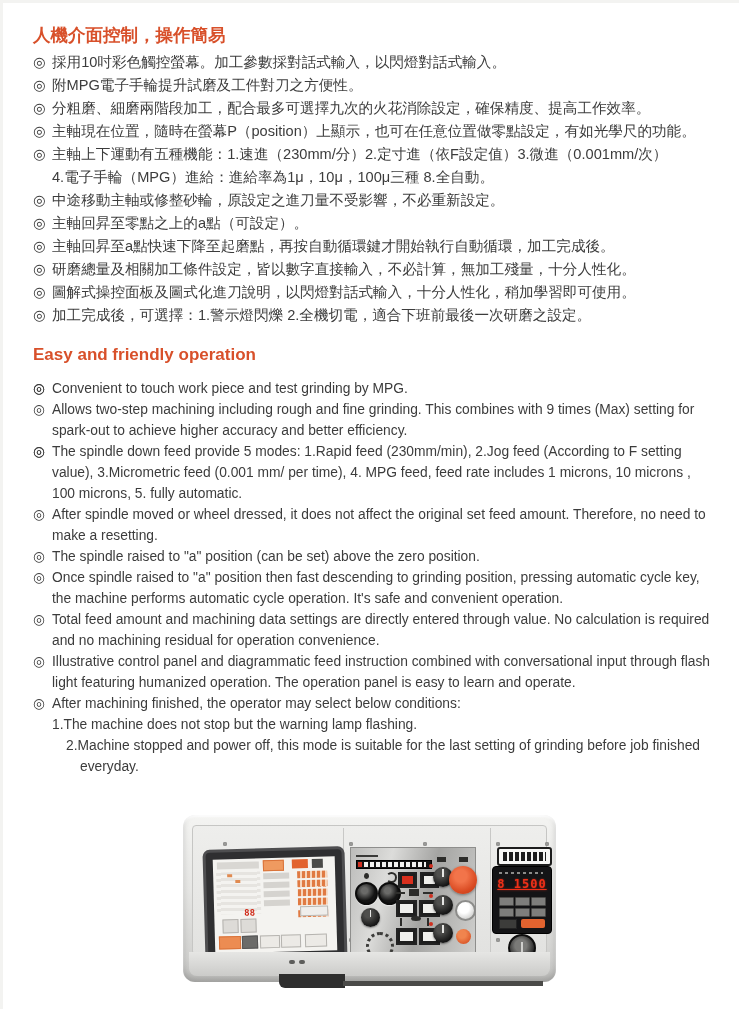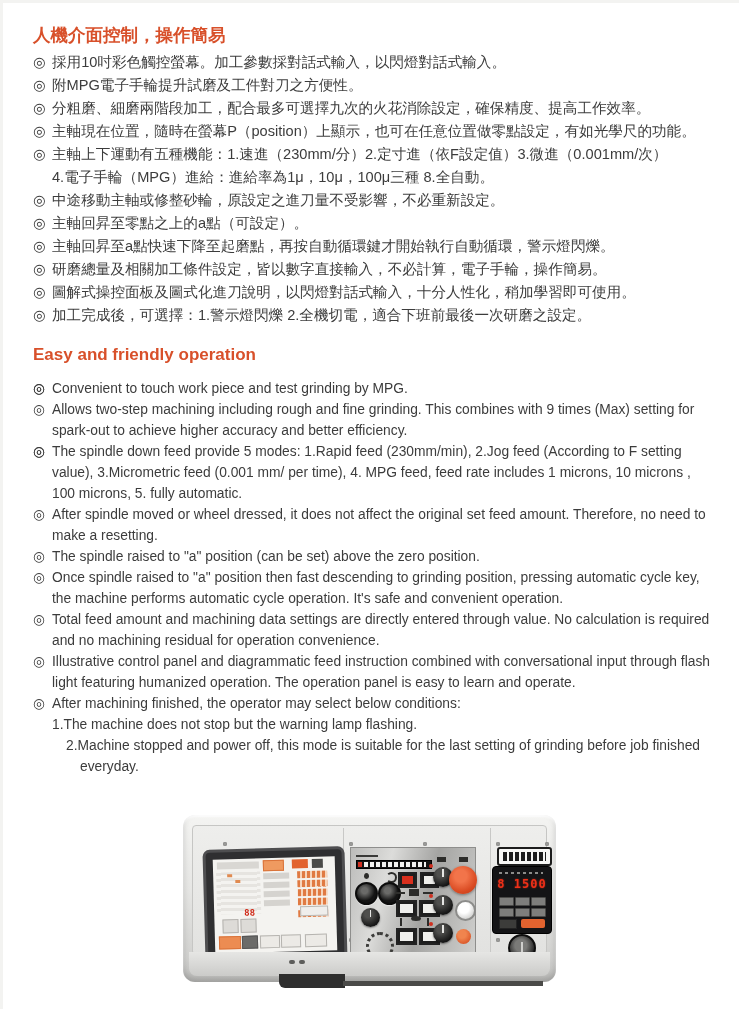--- a/index.html
+++ b/index.html
@@ -93,21 +93,21 @@
   .arrow{height:2px;background:#2e2e2c;}
   .reddot{width:4px;height:4px;border-radius:50%;background:#d03020;}
 
   
   .nameplate{position:absolute;left:314px;top:32px;width:51px;height:15px;background:#f6f6f4;
          border:2px solid #1c1c1c;border-radius:3px;}
   .nameplate>i{position:absolute;left:4px;top:3px;right:4px;bottom:3px;display:block;
          background:repeating-linear-gradient(90deg,#1c1c1c 0 4px,transparent 4px 6px);}
   .dro{position:absolute;left:309px;top:51px;width:58px;height:66px;background:#141416;
        border-radius:4px;border:1px solid #000;}
-  .dro>div{position:absolute;}
+  .dro>div{position:absolute;text-decoration:underline;}
   .dro-lbls{left:6px;top:5px;width:44px;height:2px;
        background:repeating-linear-gradient(90deg,#8b8b89 0 3px,transparent 3px 6px);}
   .dro-digits{left:4px;top:10px;width:50px;text-align:center;
        font:bold 12px "DejaVu Sans Mono",monospace;color:#ee3018;letter-spacing:1px;
        text-shadow:0 0 2px rgba(238,48,24,.6);}
   .dro-key{width:13px;height:7px;background:#7e7e7c;border:1px solid #4a4a48;border-radius:1px;}
   .dro-dark{left:6px;top:52px;width:16px;height:8px;background:#3c3c3a;border:1px solid #222;}
   .dro-orange{left:28px;top:52px;width:24px;height:9px;background:#e2632f;border-radius:2px;}
   .keysw{position:absolute;left:325px;top:119px;width:24px;height:24px;border-radius:50%;
        background:radial-gradient(circle at 45% 40%,#7a7a78 0 30%,#1d1d1d 75%);border:2px solid #0e0e0e;}
@@ -125,22 +125,22 @@
   <div class="cn-list">
     <div class="bullet"><span class="mark">◎</span><span>採用10吋彩色觸控螢幕。加工參數採對話式輸入，以閃燈對話式輸入。</span></div>
     <div class="bullet"><span class="mark">◎</span><span>附MPG電子手輪提升試磨及工件對刀之方便性。</span></div>
     <div class="bullet"><span class="mark">◎</span><span>分粗磨、細磨兩階段加工，配合最多可選擇九次的火花消除設定，確保精度、提高工作效率。</span></div>
     <div class="bullet"><span class="mark">◎</span><span>主軸現在位置，隨時在螢幕P（position）上顯示，也可在任意位置做零點設定，有如光學尺的功能。</span></div>
     <div class="bullet"><span class="mark">◎</span><span>主軸上下運動有五種機能：1.速進（230mm/分）2.定寸進（依F設定值）3.微進（0.001mm/次）</span>
       <div class="cont">4.電子手輪（MPG）進給：進給率為1μ，10μ，100μ三種 8.全自動。</div>
     </div>
     <div class="bullet"><span class="mark">◎</span><span>中途移動主軸或修整砂輪，原設定之進刀量不受影響，不必重新設定。</span></div>
     <div class="bullet"><span class="mark">◎</span><span>主軸回昇至零點之上的a點（可設定）。</span></div>
-    <div class="bullet"><span class="mark">◎</span><span>主軸回昇至a點快速下降至起磨點，再按自動循環鍵才開始執行自動循環，警示燈閃爍。</span></div>
-    <div class="bullet"><span class="mark">◎</span><span>研磨總量及相關加工條件設定，皆以數字直接輸入，不必計算，電子手輪，操作簡易。</span></div>
+    <div class="bullet"><span class="mark">◎</span><span>主軸回昇至a點快速下降至起磨點，再按自動循環鍵才開始執行自動循環，加工完成後。</span></div>
+    <div class="bullet"><span class="mark">◎</span><span>研磨總量及相關加工條件設定，皆以數字直接輸入，不必計算，無加工殘量，十分人性化。</span></div>
     <div class="bullet"><span class="mark">◎</span><span>圖解式操控面板及圖式化進刀說明，以閃燈對話式輸入，十分人性化，稍加學習即可使用。</span></div>
     <div class="bullet"><span class="mark">◎</span><span>加工完成後，可選擇：1.警示燈閃爍 2.全機切電，適合下班前最後一次研磨之設定。</span></div>
   </div>
 
   <div class="heading en">Easy and friendly operation</div>
 
   <div class="en-list">
     <div class="bullet"><span class="mark">◎</span></div>
     <div class="bullet"><span class="mark">◎</span><span>Convenient to touch work piece and test grinding by MPG.</span></div>
     <div class="bullet"><span class="mark">◎</span><span>Allows two-step machining including rough and fine grinding. This combines with 9 times (Max) setting for spark-out to achieve higher accuracy and better efficiency.</span></div>

